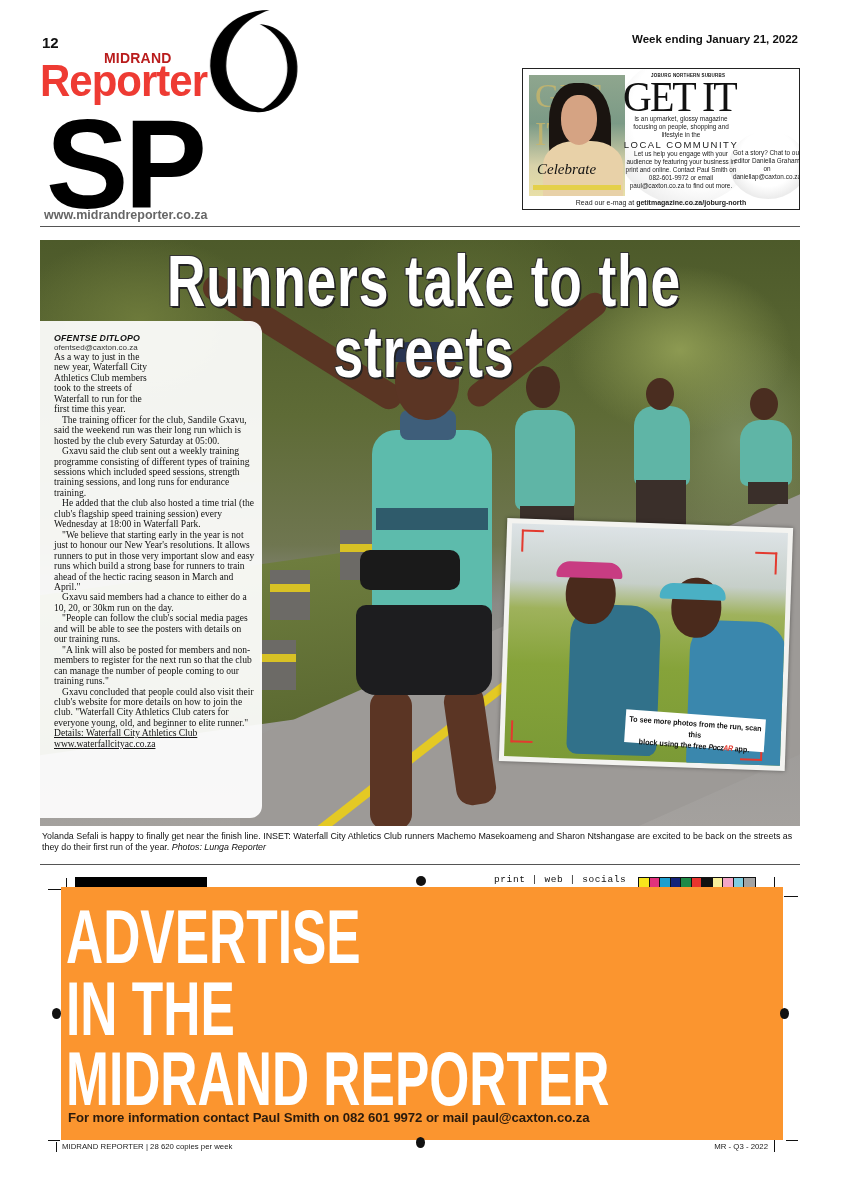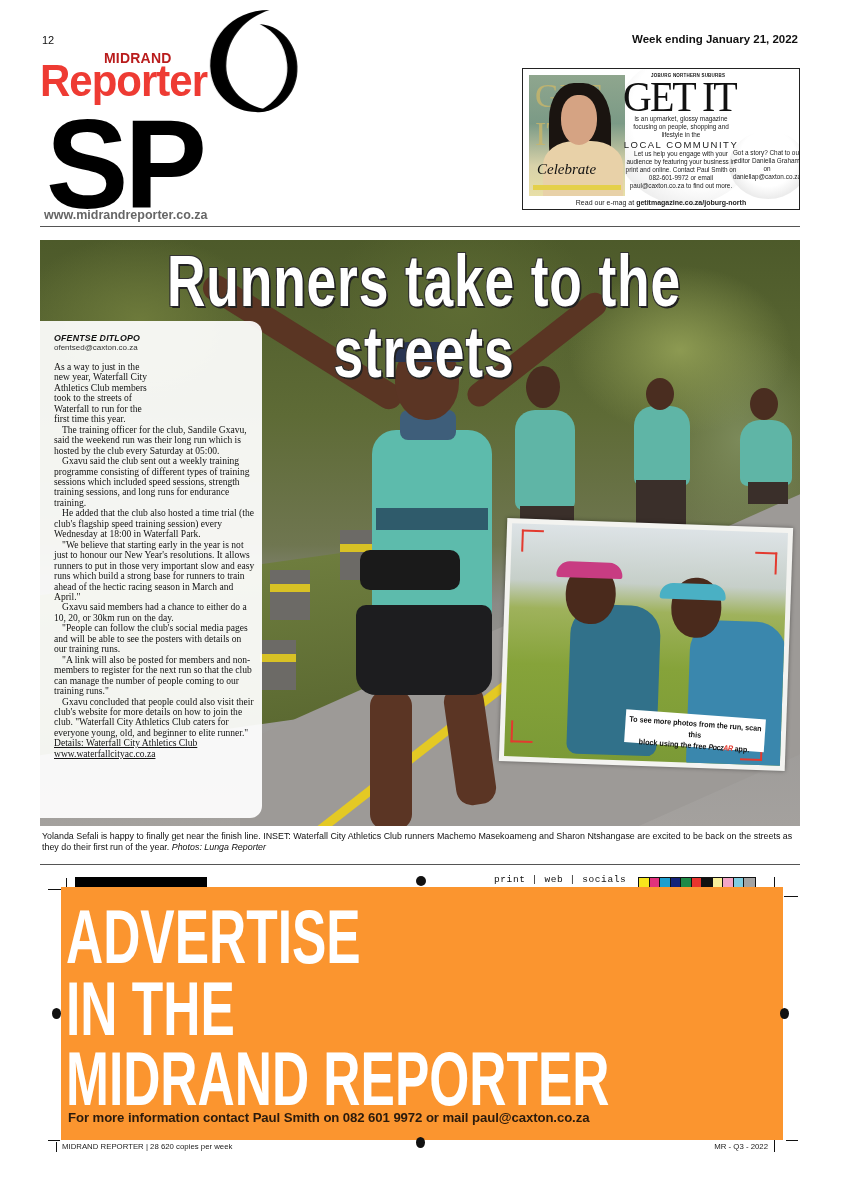--- a/index.html
+++ b/index.html
@@ -1,19 +1,19 @@
 <!DOCTYPE html>
 <html><head>
 <meta charset="utf-8">
 <style>
   * { box-sizing: border-box; margin: 0; padding: 0; }
   html, body { width: 842px; height: 1191px; background: #ffffff; overflow: hidden; }
   body { position: relative; font-family: "Liberation Sans", sans-serif; color: #111; }
 
-  .page-number { position: absolute; left: 42px; top: 34px; font-size: 11px; font-weight: normal; }
+  .page-number { position: absolute; left: 42px; top: 34px; font-size: 15px; font-weight: bold; }
   .week-ending { position: absolute; right: 44px; top: 33px; font-size: 11.5px; font-weight: bold; }
 
   
   .masthead { position: absolute; left: 40px; top: 46px; width: 420px; height: 178px; }
   .mast-midrand { position: absolute; left: 26px; top: 4px; font-size: 14px; font-weight: bold; color: #b91c1c; letter-spacing: 0.2px; padding-left: 38px; }
   .mast-reporter { position: absolute; left: 0; top: 4px; font-size: 42px; font-weight: bold; color: #ee3b33; letter-spacing: -1px; line-height: 1; padding-top: 10px; transform: scaleY(1.05); }
   .mast-sport { position: absolute; left: 6px; top: 52px; font-size: 126px; font-weight: bold; color: #000; letter-spacing: -4px; line-height: 1; transform: scaleX(0.98); transform-origin: left; }
   .mast-sport .o { display: inline-block; position: relative; width: 112px; height: 110px; vertical-align: baseline; margin: 0 -2px; }
   .mast-sport .o svg { position: absolute; left: 0; top: -92px; }
   .mast-url { position: absolute; left: 4px; top: 162px; font-size: 12.5px; font-weight: bold; color: #666; }
@@ -67,21 +67,21 @@
   .mr-pack { position: absolute; left: 320px; top: 310px; width: 100px; height: 40px; background: #1a1a1a; border-radius: 10px; }
   .mr-shorts { position: absolute; left: 316px; top: 365px; width: 136px; height: 90px; background: #1d1d1f; border-radius: 10px 10px 20px 20px; }
   .mr-leg-l { position: absolute; left: 330px; top: 450px; width: 42px; height: 140px; background: #5b3524; border-radius: 16px; }
   .mr-leg-r { position: absolute; left: 410px; top: 445px; width: 40px; height: 120px; background: #5b3524; border-radius: 16px; transform: rotate(-8deg); }
 
   .headline { position: absolute; left: 10px; top: 6px; width: 748px; text-align: center; font-family: "Liberation Sans", sans-serif; font-weight: bold; font-size: 62px; color: #fff; letter-spacing: 1px; line-height: 1; transform: scaleX(0.86) scaleY(1.15); transform-origin: center top; text-shadow: 2px 2px 0 #222, -1px -1px 0 #333, 1px -1px 0 #333, -1px 1px 0 #333; }
 
   
   .article { position: absolute; left: 40px; top: 321px; width: 222px; height: 497px; background: rgba(255,255,255,0.93); border-radius: 0 12px 12px 0; padding: 4px 6px 0 14px; }
   .byline { font-size: 8.8px; font-weight: bold; font-style: italic; letter-spacing: 0.2px; margin-top: 8px; }
-  .byemail { font-size: 8px; color: #333; margin-bottom: 10px; }
+  .byemail { font-size: 8px; color: #333; }
   .body-text { font-family: "Liberation Serif", serif; font-size: 9.55px; line-height: 10.45px; color: #111; }
   .body-text p { text-indent: 8px; }
   .body-text p.first { text-indent: 0; }
   .body-text p.noind { text-indent: 0; text-decoration: underline; }
 
   
   .inset { position: absolute; left: 503px; top: 523px; width: 286px; height: 243px; background: #f3f3f0; transform: rotate(2deg); box-shadow: 0 0 4px rgba(0,0,0,0.4); padding: 5px; }
   .inset-img { position: relative; width: 100%; height: 100%; overflow: hidden; background: linear-gradient(180deg,#dde3e6 0%,#c6cfc9 24%,#9fb25c 36%,#86a33a 60%,#7b9a36 100%); }
   .in-r1-body { position: absolute; left: 62px; top: 78px; width: 90px; height: 150px; background: #31718a; border-radius: 30px 30px 10px 10px; }
   .in-r1-head { position: absolute; left: 56px; top: 38px; width: 50px; height: 60px; background: #4a2a1c; border-radius: 48%; }

